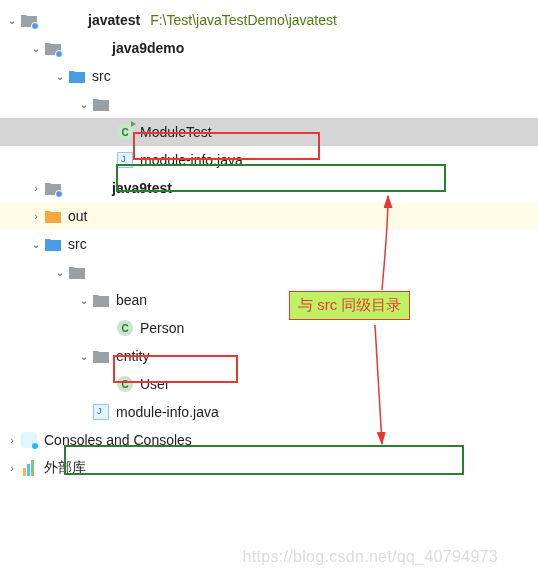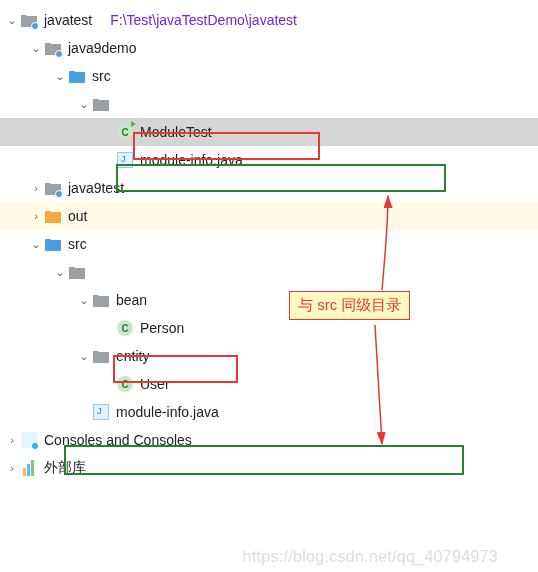--- a/index.html
+++ b/index.html
@@ -42,22 +42,22 @@
     .icon {
       width: 18px;
       height: 18px;
       display: inline-flex;
       align-items: center;
       justify-content: center;
       margin-right: 4px;
       position: relative;
     }
     .label { padding-left: 2px; }
-    .label.bold { font-weight: normal; }
-    .path-suffix { color: #6d28d9; padding-left: 18px; }
+    .label.bold { font-weight: bold; margin-left: 44px; }
+    .path-suffix { color: #4d7c0f; padding-left: 10px; }
 
     
     .folder-gray svg rect { fill: #9aa1a6; }
     .folder-gray svg path.tab { fill: #9aa1a6; }
     .folder-blue svg rect { fill: #4a9de0; }
     .folder-blue svg path.tab { fill: #4a9de0; }
     .folder-orange svg rect { fill: #f4a940; }
     .folder-orange svg path.tab { fill: #f4a940; }
 
     .folder-dot {
@@ -140,21 +140,21 @@
       pointer-events:none;
     }
     .box-red{border-color:#e53935;}
     .box-green{border-color:#2e7d32;}
 
     
     .callout{
       position:absolute;
       border:1.5px solid #e53935;
       color:#e53935;
-      background:#fef9c3;
+      background:#bef264;
       padding:4px 8px;
       font-size:15px;
     }
 
     
     svg.overlay{
       position:absolute;
       top:0; left:0;
       width:538px; height:572px;
       pointer-events:none;

